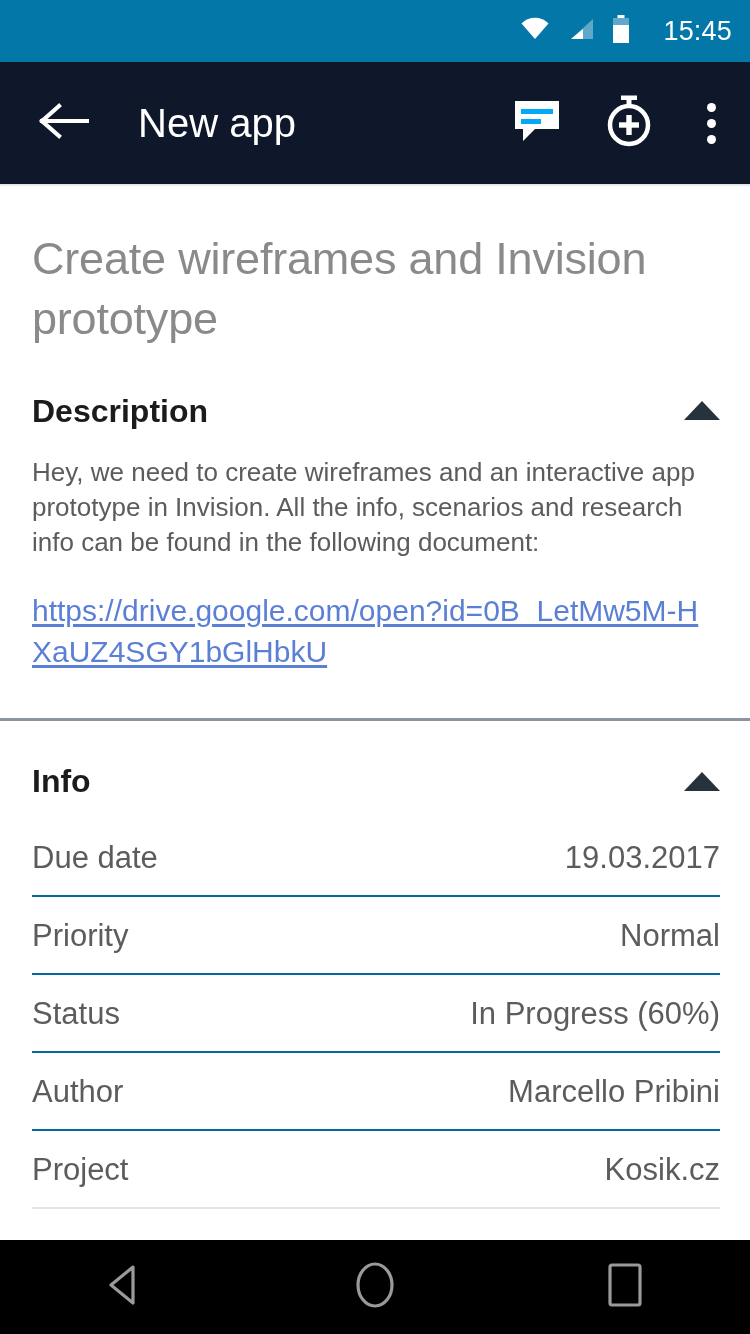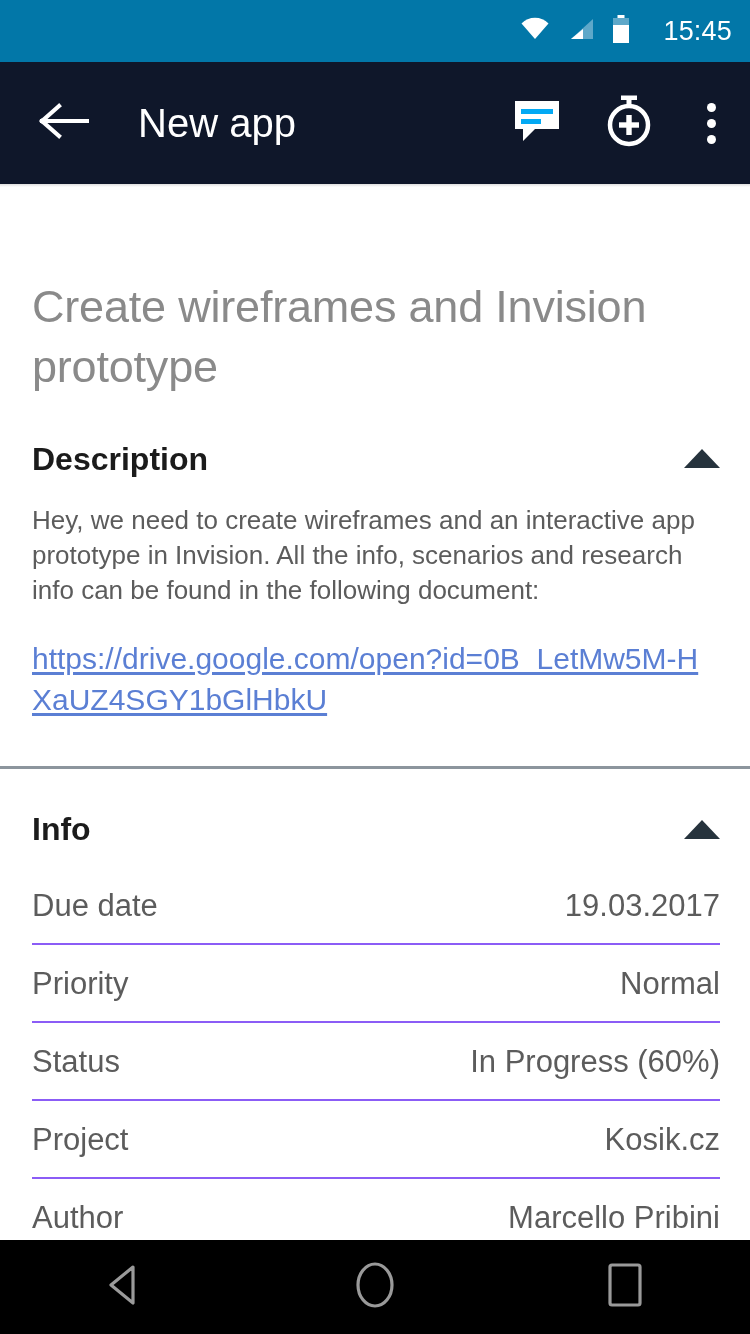--- a/index.html
+++ b/index.html
@@ -102,21 +102,20 @@
     position: relative;
   }
 
   .task-title {
     color: #8a8a8a;
     font-size: 45px;
     font-weight: 400;
     line-height: 1.33;
     padding: 42px 34px 0 32px;
     letter-spacing: -0.2px;
-    margin-top: 48px;
   }
 
   .section-head {
     display: flex;
     align-items: center;
     justify-content: space-between;
     padding: 0 30px 0 32px;
     cursor: pointer;
   }
   .section-title {
@@ -158,21 +157,21 @@
     width: 100%;
   }
 
   
   .info-rows { padding: 0 30px 0 32px; }
   .info-row {
     display: flex;
     align-items: center;
     justify-content: space-between;
     height: 78px;
-    border-bottom: 2px solid #8b5cf6;
+    border-bottom: 2px solid #0369a1;
   }
   .info-row:last-child { border-bottom: 2px solid #e6e6e6; }
   .info-label {
     color: #5c5c5c;
     font-size: 31px;
     line-height: 1;
   }
   .info-value {
     color: #5c5c5c;
     font-size: 31px;
@@ -315,27 +314,27 @@
         <span class="info-label">Priority</span>
         <span class="info-value">Normal</span>
       </div>
 
       <div class="info-row">
         <span class="info-label">Status</span>
         <span class="info-value">In Progress (60%)</span>
       </div>
 
       <div class="info-row">
+        <span class="info-label">Author</span>
+        <span class="info-value">Marcello Pribini</span>
+      </div>
+
+      <div class="info-row">
         <span class="info-label">Project</span>
         <span class="info-value">Kosik.cz</span>
-      </div>
-
-      <div class="info-row">
-        <span class="info-label">Author</span>
-        <span class="info-value">Marcello Pribini</span>
       </div>
 
     </div>
   </div>
 
   <div class="nav-bar">
 
     <div class="nav-btn">
       <span>
         <svg width="44" height="46" viewBox="0 0 44 46">

